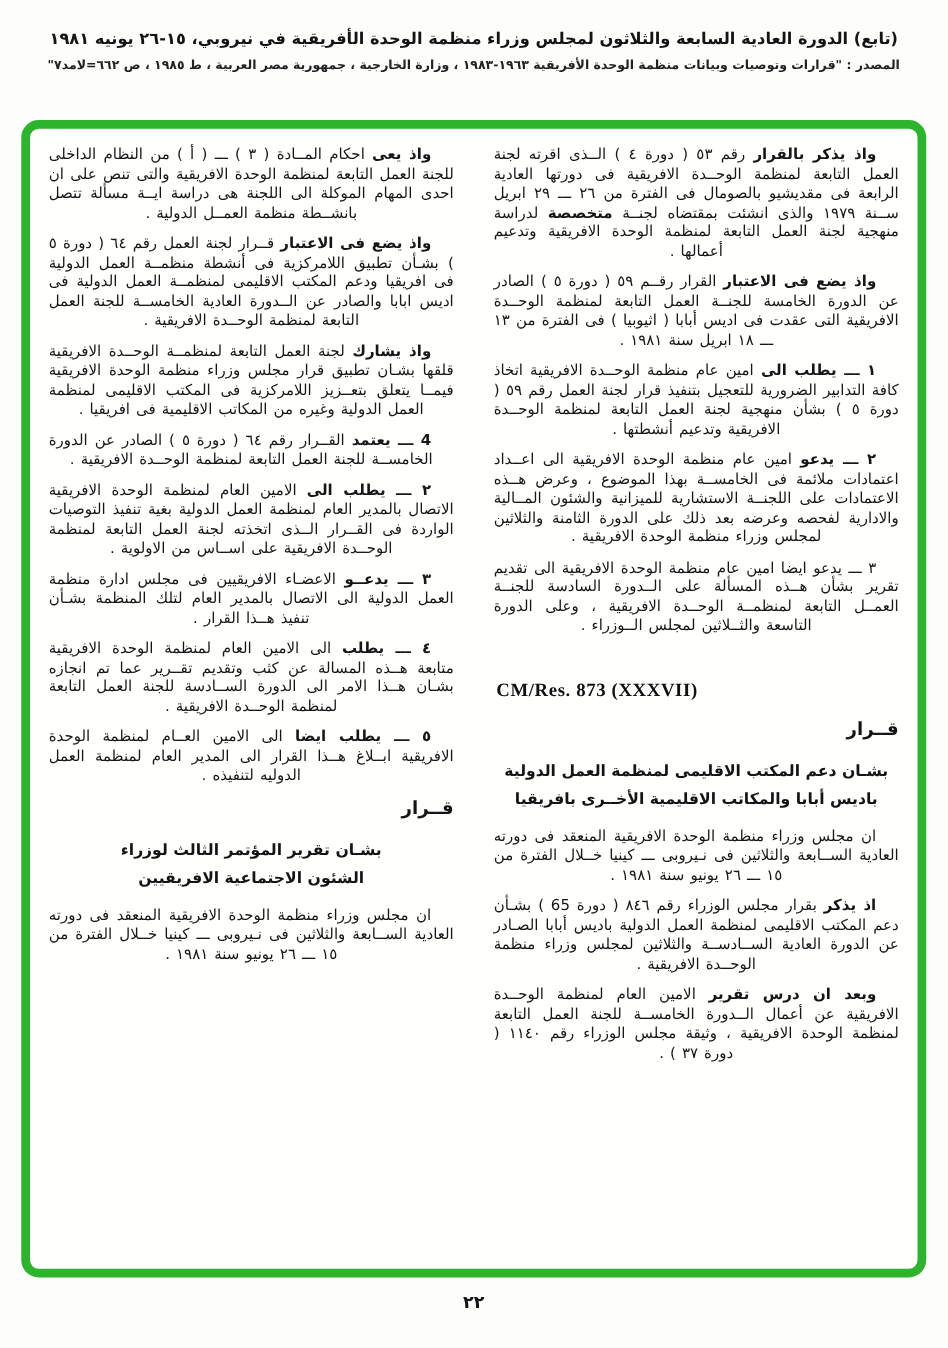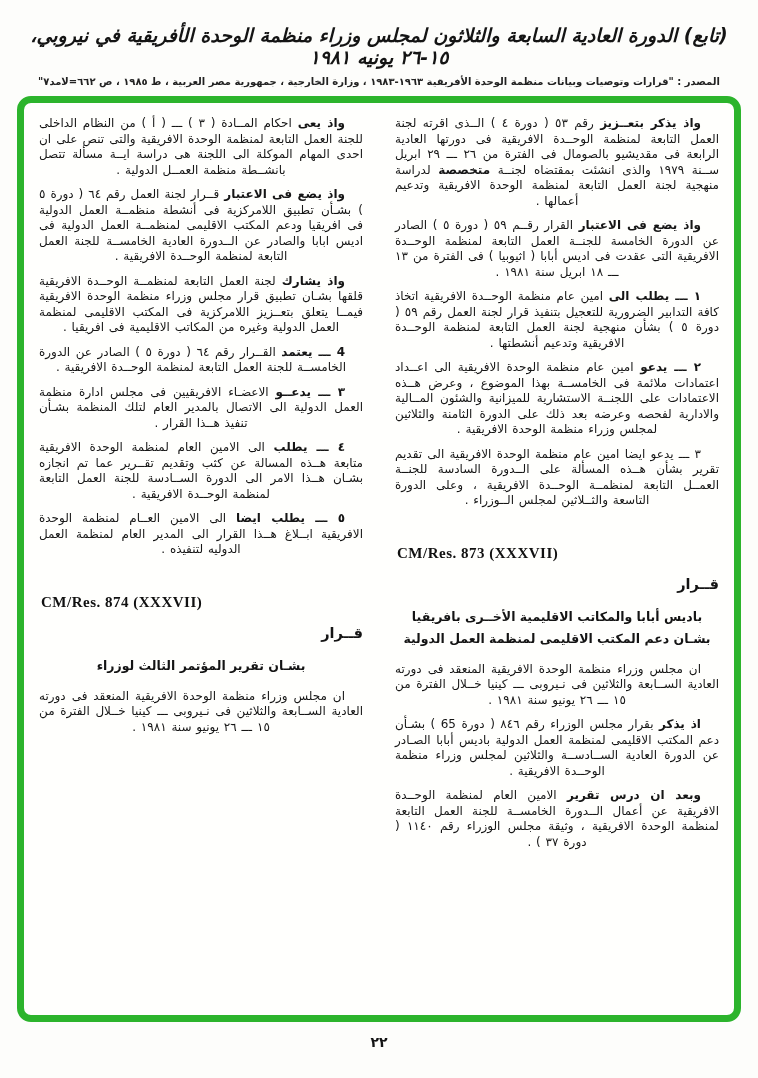--- a/index.html
+++ b/index.html
@@ -11,24 +11,23 @@
     position: relative;
     overflow: hidden;
   }
   .page-header {
     position: absolute;
     top: 24px; left: 20px; right: 20px;
     text-align: center;
     direction: rtl;
   }
   .hdr-line1 {
-    font-size: 19px;
+    font-size: 13px;
     font-weight: bold;
     letter-spacing: 0.2px;
-    font-style: italic;
   }
   .hdr-line2 {
     margin-top: 8px;
     font-size: 10px;
     font-weight: bold;
     color: #222;
   }
   .doc-frame {
     position: absolute;
     top: 96px; left: 17px; right: 17px; bottom: 56px;
@@ -98,46 +97,47 @@
 <body>
 
 <div class="page-header">
   <div class="hdr-line1">(تابع) الدورة العادية السابعة والثلاثون لمجلس وزراء منظمة الوحدة الأفريقية في نيروبي، ١٥-٢٦ يونيه ١٩٨١</div>
   <div class="hdr-line2">المصدر : "قرارات وتوصيات وبيانات منظمة الوحدة الأفريقية ١٩٦٣-١٩٨٣ ، وزارة الخارجية ، جمهورية مصر العربية ، ط ١٩٨٥ ، ص ٦٦٢=لامد٧"</div>
 </div>
 
 <div class="doc-frame" style="border-color: rgb(44, 180, 44);">
   <div class="columns">
     <div class="col">
-        <p class="para"><span class="b">واذ يذكر بتعــزيز</span><span> رقم ٥٣ ( دورة ٤ ) الــذى اقرته لجنة العمل التابعة لمنظمة الوحــدة الافريقية فى دورتها العادية الرابعة فى مقديشيو بالصومال فى الفترة من ٢٦ ـــ ٢٩ ابريل ســنة ١٩٧٩ والذى انشئت بمقتضاه لجنــة </span><span class="b">متخصصة</span><span> لدراسة منهجية لجنة العمل التابعة لمنظمة الوحدة الافريقية وتدعيم أعمالها .</span></p>
+        <p class="para"><span class="b">واذ يذكر بالقرار</span><span> رقم ٥٣ ( دورة ٤ ) الــذى اقرته لجنة العمل التابعة لمنظمة الوحــدة الافريقية فى دورتها العادية الرابعة فى مقديشيو بالصومال فى الفترة من ٢٦ ـــ ٢٩ ابريل ســنة ١٩٧٩ والذى انشئت بمقتضاه لجنــة </span><span class="b">متخصصة</span><span> لدراسة منهجية لجنة العمل التابعة لمنظمة الوحدة الافريقية وتدعيم أعمالها .</span></p>
         <p class="para"><span class="b">واذ يضع فى الاعتبار</span><span> القرار رقــم ٥٩ ( دورة ٥ ) الصادر عن الدورة الخامسة للجنــة العمل التابعة لمنظمة الوحــدة الافريقية التى عقدت فى اديس أبابا ( اثيوبيا ) فى الفترة من ١٣ ـــ ١٨ ابريل سنة ١٩٨١ .</span></p>
         <p class="para"><span class="b">١ ـــ يطلب الى</span><span> امين عام منظمة الوحــدة الافريقية اتخاذ كافة التدابير الضرورية للتعجيل بتنفيذ قرار لجنة العمل رقم ٥٩ ( دورة ٥ ) بشأن منهجية لجنة العمل التابعة لمنظمة الوحــدة الافريقية وتدعيم أنشطتها .</span></p>
         <p class="para"><span class="b">٢ ـــ يدعو</span><span> امين عام منظمة الوحدة الافريقية الى اعــداد اعتمادات ملائمة فى الخامســة بهذا الموضوع ، وعرض هــذه الاعتمادات على اللجنــة الاستشارية للميزانية والشئون المــالية والادارية لفحصه وعرضه بعد ذلك على الدورة الثامنة والثلاثين لمجلس وزراء منظمة الوحدة الافريقية .</span></p>
         <p class="para"><span>٣ ـــ يدعو ايضا امين عام منظمة الوحدة الافريقية الى تقديم تقرير بشأن هــذه المسألة على الــدورة السادسة للجنــة العمــل التابعة لمنظمــة الوحــدة الافريقية ، وعلى الدورة التاسعة والثــلاثين لمجلس الــوزراء .</span></p>
         <p class="ref">CM/Res. 873 (XXXVII)</p>
         <p class="heading">قــرار</p>
         <p class="subtitle">
+          <span class="subline">بشـان دعم المكتب الاقليمى لمنظمة العمل الدولية</span>
           <span class="subline">باديس أبابا والمكاتب الاقليمية الأخــرى بافريقيا</span>
-          <span class="subline">بشـان دعم المكتب الاقليمى لمنظمة العمل الدولية</span>
         </p>
         <p class="para"><span>ان مجلس وزراء منظمة الوحدة الافريقية المنعقد فى دورته العادية الســابعة والثلاثين فى نـيروبى ـــ كينيا خــلال الفترة من ١٥ ـــ ٢٦ يونيو سنة ١٩٨١ .</span></p>
         <p class="para"><span class="b">اذ يذكر</span><span> بقرار مجلس الوزراء رقم ٨٤٦ ( دورة 65 ) بشـأن دعم المكتب الاقليمى لمنظمة العمل الدولية باديس أبابا الصـادر عن الدورة العادية الســادســة والثلاثين لمجلس وزراء منظمة الوحــدة الافريقية .</span></p>
         <p class="para"><span class="b">وبعد ان درس تقرير</span><span> الامين العام لمنظمة الوحــدة الافريقية عن أعمال الــدورة الخامســة للجنة العمل التابعة لمنظمة الوحدة الافريقية ، وثيقة مجلس الوزراء رقم ١١٤٠ ( دورة ٣٧ ) .</span></p>
       </div>
     <div class="col">
         <p class="para"><span class="b">واذ يعى</span><span> احكام المــادة ( ٣ ) ـــ ( أ ) من النظام الداخلى للجنة العمل التابعة لمنظمة الوحدة الافريقية والتى تنص على ان احدى المهام الموكلة الى اللجنة هى دراسة ايــة مسألة تتصل بانشــطة منظمة العمــل الدولية .</span></p>
         <p class="para"><span class="b">واذ يضع فى الاعتبار</span><span> قــرار لجنة العمل رقم ٦٤ ( دورة ٥ ) بشـأن تطبيق اللامركزية فى أنشطة منظمــة العمل الدولية فى افريقيا ودعم المكتب الاقليمى لمنظمــة العمل الدولية فى اديس ابابا والصادر عن الــدورة العادية الخامســة للجنة العمل التابعة لمنظمة الوحــدة الافريقية .</span></p>
         <p class="para"><span class="b">واذ يشارك</span><span> لجنة العمل التابعة لمنظمــة الوحــدة الافريقية قلقها بشـان تطبيق قرار مجلس وزراء منظمة الوحدة الافريقية فيمــا يتعلق بتعــزيز اللامركزية فى المكتب الاقليمى لمنظمة العمل الدولية وغيره من المكاتب الاقليمية فى افريقيا .</span></p>
         <p class="para"><span class="b">4 ـــ يعتمد</span><span> القــرار رقم ٦٤ ( دورة ٥ ) الصادر عن الدورة الخامســة للجنة العمل التابعة لمنظمة الوحــدة الافريقية .</span></p>
+        <p class="para"><span class="b">٢ ـــ يطلب الى</span><span> الامين العام لمنظمة الوحدة الافريقية الاتصال بالمدير العام لمنظمة العمل الدولية بغية تنفيذ التوصيات الواردة فى القــرار الــذى اتخذته لجنة العمل التابعة لمنظمة الوحــدة الافريقية على اســاس من الاولوية .</span></p>
         <p class="para"><span class="b">٣ ـــ يدعــو</span><span> الاعضـاء الافريقيين فى مجلس ادارة منظمة العمل الدولية الى الاتصال بالمدير العام لتلك المنظمة بشـأن تنفيذ هــذا القرار .</span></p>
         <p class="para"><span class="b">٤ ـــ يطلب</span><span> الى الامين العام لمنظمة الوحدة الافريقية متابعة هــذه المسالة عن كثب وتقديم تقــرير عما تم انجازه بشـان هــذا الامر الى الدورة الســادسة للجنة العمل التابعة لمنظمة الوحــدة الافريقية .</span></p>
         <p class="para"><span class="b">٥ ـــ يطلب ايضا</span><span> الى الامين العــام لمنظمة الوحدة الافريقية ابــلاغ هــذا القرار الى المدير العام لمنظمة العمل الدوليه لتنفيذه .</span></p>
-        <p class="ref">CM/Res. 874 (XXXVII)</p>
         <p class="heading">قــرار</p>
         <p class="subtitle">
           <span class="subline">بشـان تقرير المؤتمر الثالث لوزراء</span>
+          <span class="subline">الشئون الاجتماعية الافريقيين</span>
         </p>
         <p class="para"><span>ان مجلس وزراء منظمة الوحدة الافريقية المنعقد فى دورته العادية الســابعة والثلاثين فى نـيروبى ـــ كينيا خــلال الفترة من ١٥ ـــ ٢٦ يونيو سنة ١٩٨١ .</span></p>
       </div>
   </div>
 </div>
 
 <div class="page-number">٢٢</div>
 
 </body></html>

